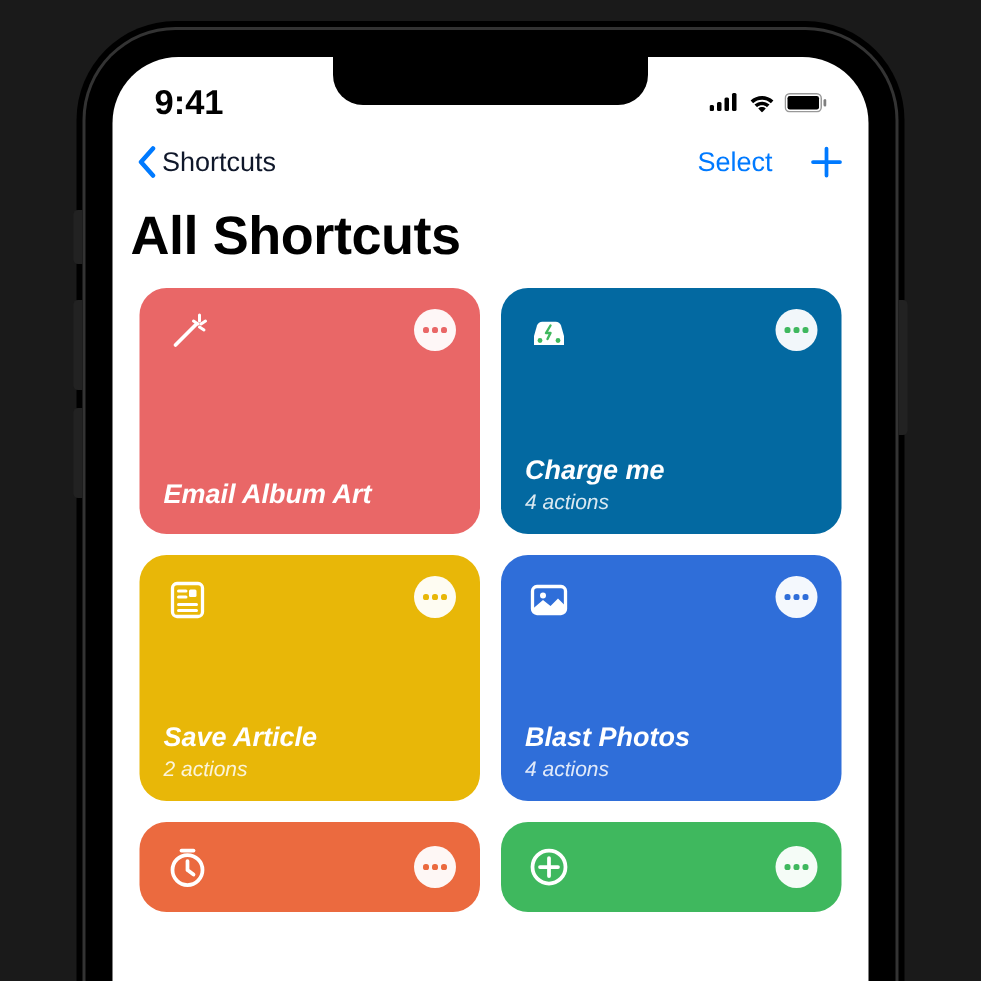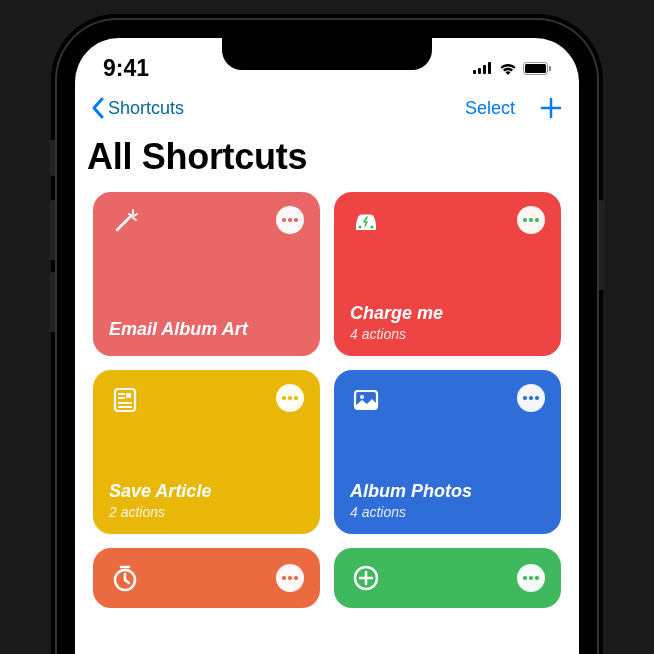--- a/index.html
+++ b/index.html
@@ -80,21 +80,21 @@
     }
     .nav-bar {
       height: 44px;
       display: flex;
       align-items: center;
       padding: 0 16px;
     }
     .back-button {
       display: flex;
       align-items: center;
-      color: #0369a1;
+      color: #0f172a;
       font-size: 18px;
     }
     .back-chevron {
       width: 13px;
       height: 22px;
       margin-right: 4px;
     }
     .nav-spacer { flex: 1; }
     .select-button {
       color: #007aff;
@@ -247,21 +247,21 @@
                 <span style="background:#e96767"></span>
                 <span style="background:#e96767"></span>
                 <span style="background:#e96767"></span>
               </div>
             </div>
           </div>
           <div class="tile-bottom">
             <div class="tile-title">Email Album Art</div>
           </div>
         </div>
-        <div class="tile" style="background: #ef4444;">
+        <div class="tile" style="background: #0369a1;">
           <div class="tile-top">
             <div class="tile-icon"><svg width="32" height="32" viewBox="0 0 32 32" fill="none">
                 <path d="M6 18 L8 11 C8.5 9.5 10 8.5 11.5 8.5 H20.5 C22 8.5 23.5 9.5 24 11 L26 18 V24 H6 Z" fill="#fff"></path>
                 <circle cx="10" cy="21" r="1.6" fill="#3fb85e"></circle>
                 <circle cx="22" cy="21" r="1.6" fill="#3fb85e"></circle>
                 <path d="M17 11 L14 16 H17 L15 20" stroke="#3fb85e" stroke-width="1.6" stroke-linejoin="round" stroke-linecap="round" fill="none"></path>
               </svg></div>
             <div class="more-button">
               <div class="more-dots">
                 <span style="background:#3fb85e"></span>
@@ -305,21 +305,21 @@
               </svg></div>
             <div class="more-button">
               <div class="more-dots">
                 <span style="background:#2f6ed9"></span>
                 <span style="background:#2f6ed9"></span>
                 <span style="background:#2f6ed9"></span>
               </div>
             </div>
           </div>
           <div class="tile-bottom">
-            <div class="tile-title">Album Photos</div>
+            <div class="tile-title">Blast Photos</div>
             <div class="tile-subtitle">4 actions</div>
           </div>
         </div>
         <div class="small-tile" style="background: rgb(235, 106, 63);">
           <div class="tile-icon"><svg width="32" height="32" viewBox="0 0 32 32" fill="none">
               <circle cx="16" cy="18" r="10" stroke="#fff" stroke-width="2.5"></circle>
               <path d="M16 18 L16 12 M16 18 L20 21" stroke="#fff" stroke-width="2.5" stroke-linecap="round"></path>
               <path d="M12 5 H20" stroke="#fff" stroke-width="2.5" stroke-linecap="round"></path>
             </svg></div>
           <div class="more-button">

